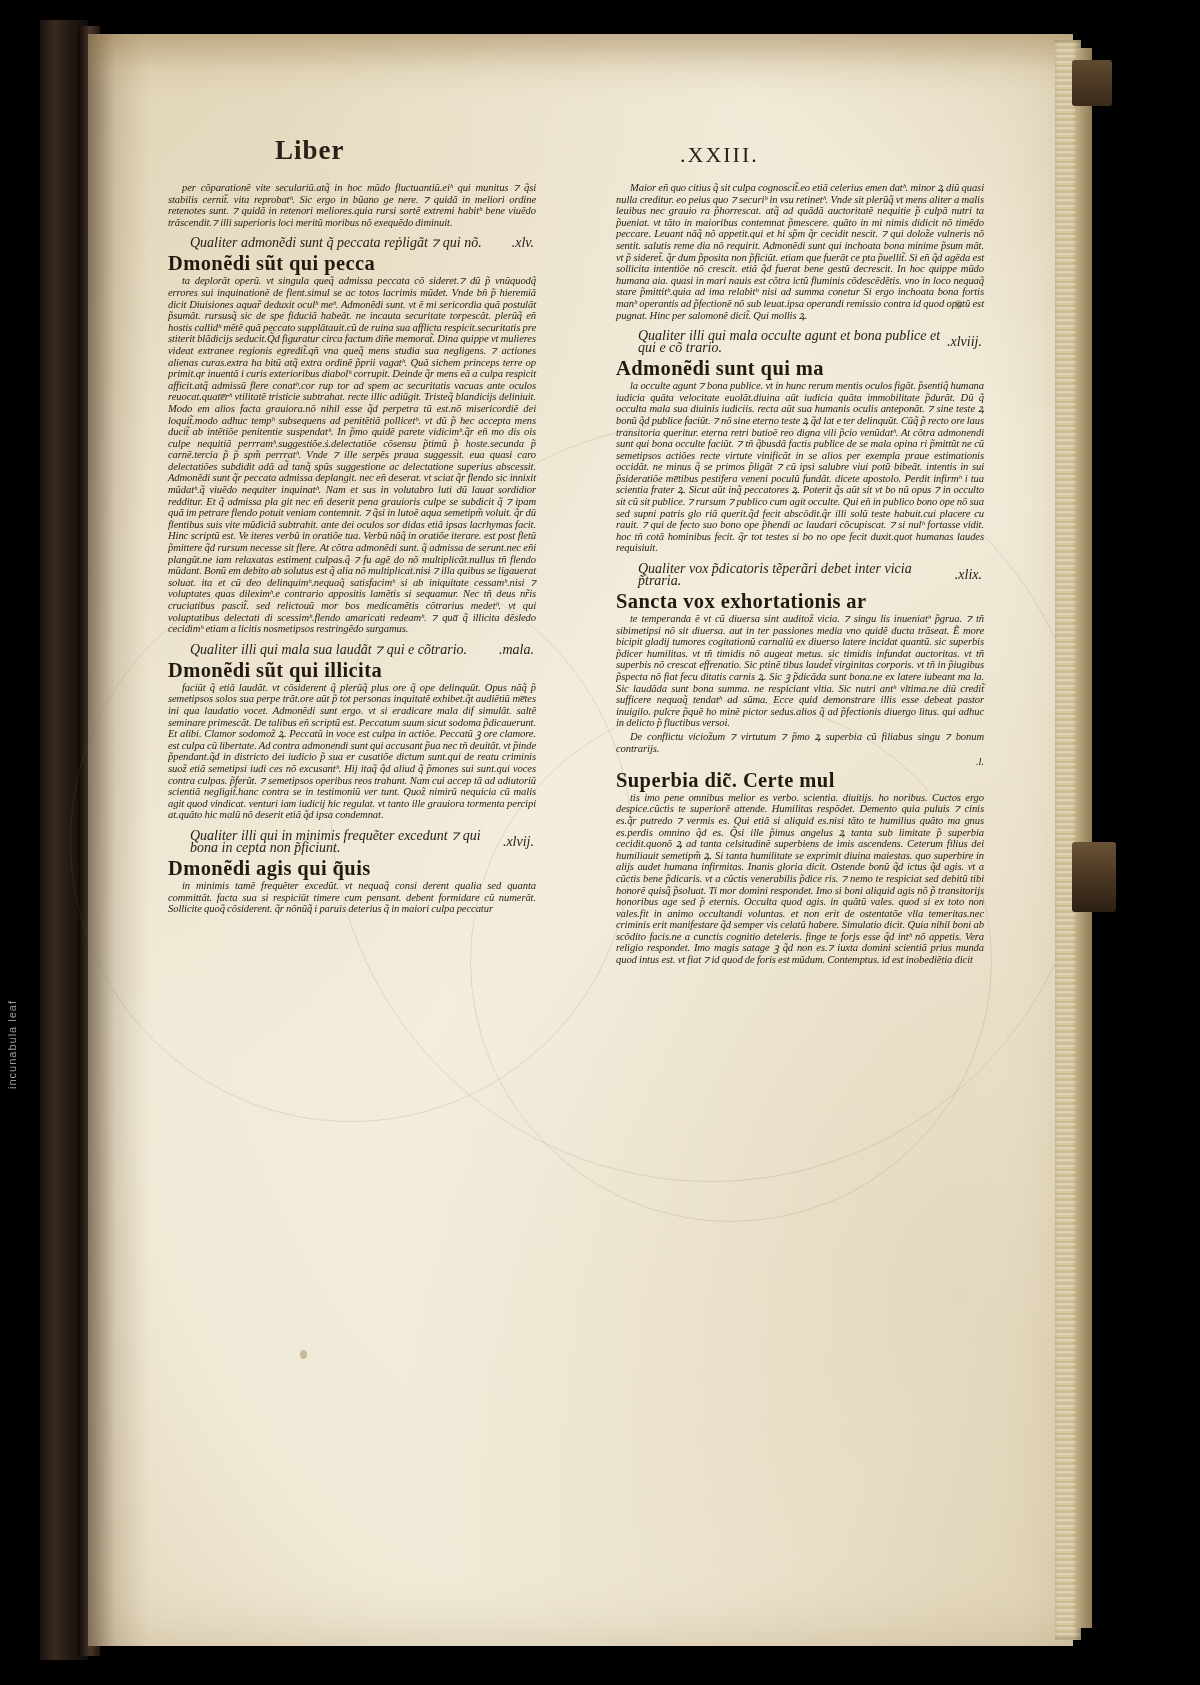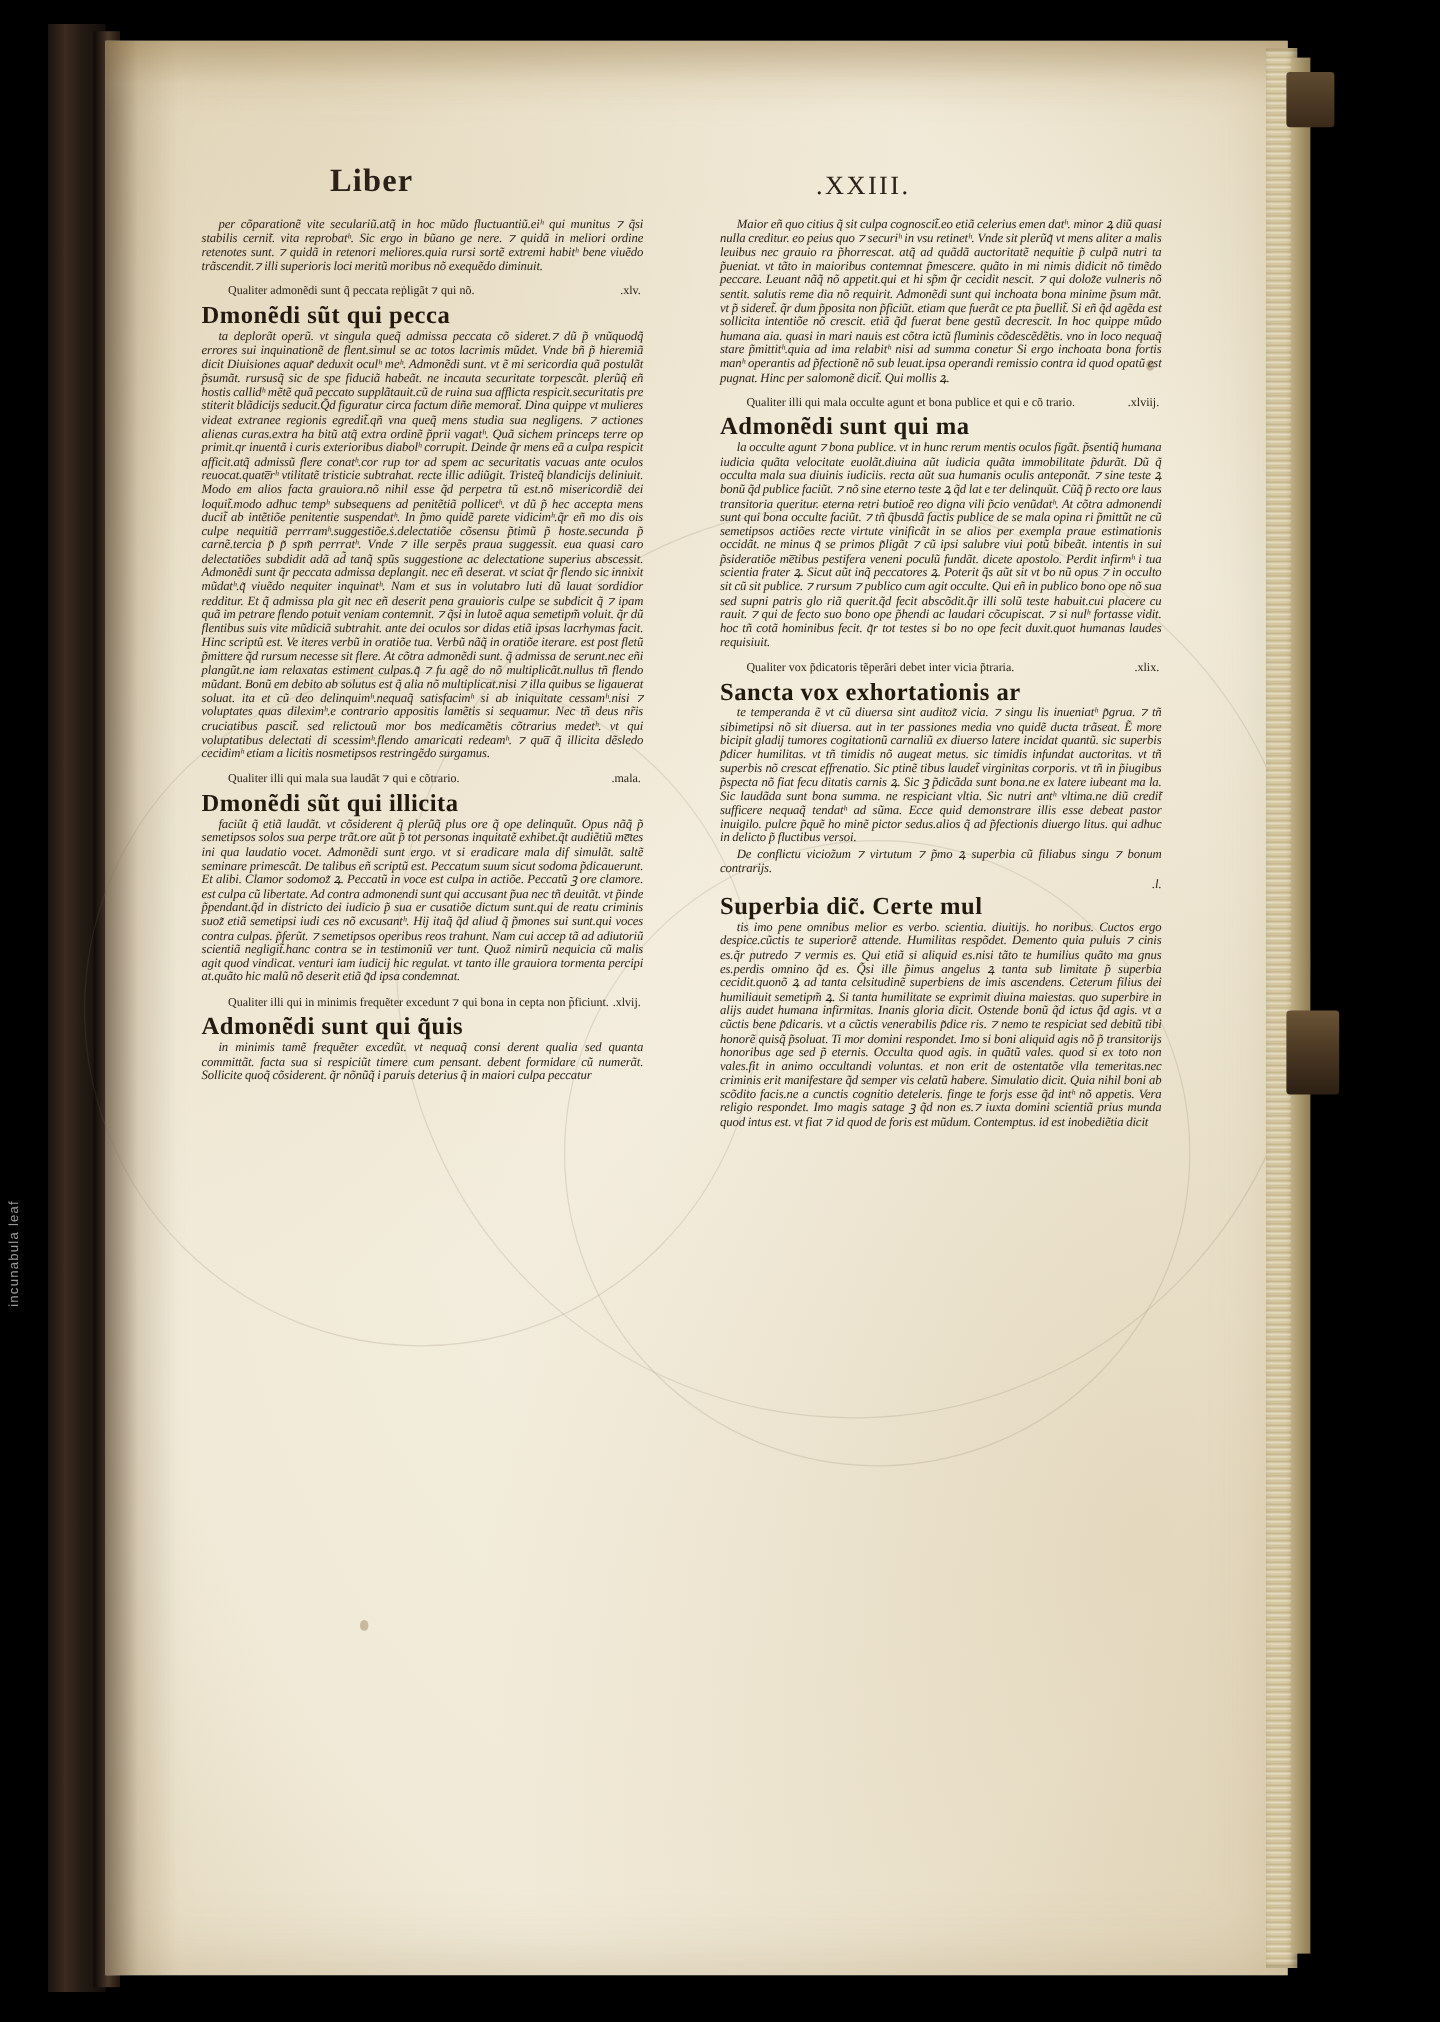--- a/index.html
+++ b/index.html
@@ -68,36 +68,36 @@
   }
 
   
   .folio{position:absolute;color:#2b2118;}
   .folio-left{left:275px;top:135px;font-size:27px;font-weight:bold;letter-spacing:1px;font-family:"Liberation Serif",serif;}
   .folio-right{left:680px;top:142px;font-size:22px;font-weight:normal;letter-spacing:2px;}
 
   .cols{position:absolute;left:168px;top:182px;width:800px;height:1110px;}
   .col{position:absolute;top:0;width:368px;}
   .col-left{left:0;}
-  .col-right{left:432px;}
+  .col-right{left:448px;}
 
   .para{
     color:#2a2018;font-size:10.6px;line-height:11.6px;
     text-align:justify;text-justify:inter-word;
     font-family:"Liberation Serif",serif;
     letter-spacing:-.1px;margin:0 0 0 0;
     word-spacing:-.3px;
     font-style:italic;
   }
   .para + .para{margin-top:2px;}
 
   .rubric-line{
-    color:#2a2018;font-size:10px;line-height:12px;
+    color:#2a2018;font-size:14px;line-height:12px;
     display:flex;justify-content:space-between;align-items:center;
-    margin:9px 0 3px 0;font-family:"Liberation Serif",serif;
+    margin:9px 0 3px 0;font-family:"Liberation Serif",serif;font-style:italic;
   }
   .rubric-line .txt{padding-left:22px;}
   .rubric-line .num{padding-right:2px;}
 
   .heading{
     color:#23190f;font-size:20.5px;line-height:22px;font-weight:bold;
     letter-spacing:.4px;margin:1px 0 1px 0;
     font-family:"Liberation Serif",serif;
   }
 
@@ -151,21 +151,21 @@
         <div class="rubric-line">
           <span class="txt">Qualiter illi qui mala sua laudãt ⁊ qui e cõtrario.</span>
           <span class="num">.mala.</span>
         </div>
         <div class="heading">Dmonẽdi sũt qui illicita</div>
         <div class="para indent">faciũt q̃ etiã laudãt. vt cõsiderent q̃ plerũq̃ plus ore q̃ ope delinquũt. Opus nãq̃ p̃ semetipsos solos sua perpe trãt.ore aũt p̃ tot personas inquitatẽ exhibet.q̃t audiẽtiũ me̅tes ini qua laudatio vocet. Admonẽdi sunt ergo. vt si eradicare mala dif simulãt. saltẽ seminare primescãt. De talibus eñ scriptũ est. Peccatum suum sicut sodoma p̃dicauerunt. Et alibi. Clamor sodomoz̃ ꝝ. Peccatũ in voce est culpa in actiõe. Peccatũ ꝫ ore clamore. est culpa cũ libertate. Ad contra admonendi sunt qui accusant p̃ua nec tñ deuitãt. vt p̃inde p̃pendant.q̃d in districto dei iudicio p̃ sua er cusatiõe dictum sunt.qui de reatu criminis suoz̃ etiã semetipsi iudi ces nõ excusantʰ. Hij itaq̃ q̃d aliud q̃ p̃mones sui sunt.qui voces contra culpas. p̃ferũt. ⁊ semetipsos operibus reos trahunt. Nam cui accep tã ad adiutoriũ scientiã negligit̃.hanc contra se in testimoniũ ver tunt. Quoz̃ nimirũ nequicia cũ malis agit quod vindicat. venturi iam iudicij hic regulat. vt tanto ille grauiora tormenta percipi at.quãto hic malũ nõ deserit etiã q̃d ipsa condemnat.</div>
         <div class="rubric-line">
           <span class="txt">Qualiter illi qui in minimis frequẽter excedunt ⁊ qui bona in cepta non p̃ficiunt.</span>
           <span class="num">.xlvij.</span>
         </div>
-        <div class="heading">Admonẽdi sunt qui q̃uis</div>
+        <div class="heading">Dmonẽdi agis qui q̃uis</div>
         <div class="para indent">in minimis tamẽ frequẽter excedũt. vt nequaq̃ consi derent qualia sed quanta committãt. facta sua si respiciũt timere cum pensant. debent formidare cũ numerãt. Sollicite quoq̃ cõsiderent. q̃r nõnũq̃ i paruis deterius q̃ in maiori culpa peccatur</div>
       </div>
     <div class="col col-right" id="col-right">
         <div class="para indent">Maior eñ quo citius q̃ sit culpa cognoscit̃.eo etiã celerius emen datʰ. minor ꝝ diũ quasi nulla creditur. eo peius quo ⁊ securiʰ in vsu retinetʰ. Vnde sit plerũq̃ vt mens aliter a malis leuibus nec grauio ra p̃horrescat. atq̃ ad quãdã auctoritatẽ nequitie p̃ culpã nutri ta p̃ueniat. vt tãto in maioribus contemnat p̃mescere. quãto in mi nimis didicit nõ timẽdo peccare. Leuant nãq̃ nõ appetit.qui et hi sp̃m q̃r cecidit nescit. ⁊ qui doloz̃e vulneris nõ sentit. salutis reme dia nõ requirit. Admonẽdi sunt qui inchoata bona minime p̃sum mãt. vt p̃ sideret̃. q̃r dum p̃posita non p̃ficiũt. etiam que fuerãt ce pta p̃uellit̃. Si eñ q̃d agẽda est sollicita intentiõe nõ crescit. etiã q̃d fuerat bene gestũ decrescit. In hoc quippe mũdo humana aia. quasi in mari nauis est cõtra ictũ fluminis cõdescẽdẽtis. vno in loco nequaq̃ stare p̃mittitʰ.quia ad ima relabitʰ nisi ad summa conetur Si ergo inchoata bona fortis manʰ operantis ad p̃fectionẽ nõ sub leuat.ipsa operandi remissio contra id quod opatũ est pugnat. Hinc per salomonẽ dicit̃. Qui mollis ꝝ.</div>
         <div class="rubric-line">
           <span class="txt">Qualiter illi qui mala occulte agunt et bona publice et qui e cõ trario.</span>
           <span class="num">.xlviij.</span>
         </div>
         <div class="heading">Admonẽdi sunt qui ma</div>
         <div class="para indent">la occulte agunt ⁊ bona publice. vt in hunc rerum mentis oculos figãt. p̃sentiq̃ humana iudicia quãta velocitate euolãt.diuina aũt iudicia quãta immobilitate p̃durãt. Dũ q̃ occulta mala sua diuinis iudiciis. recta aũt sua humanis oculis anteponãt. ⁊ sine teste ꝝ bonũ q̃d publice faciũt. ⁊ nõ sine eterno teste ꝝ q̃d lat e ter delinquũt. Cũq̃ p̃ recto ore laus transitoria queritur. eterna retri butioẽ reo digna vili p̃cio venũdatʰ. At cõtra admonendi sunt qui bona occulte faciũt. ⁊ tñ q̃busdã factis publice de se mala opina ri p̃mittũt ne cũ semetipsos actiões recte virtute vinificãt in se alios per exempla praue estimationis occidãt. ne minus q̃ se primos p̃ligãt ⁊ cũ ipsi salubre viui potũ bibeãt. intentis in sui p̃sideratiõe me̅tibus pestifera veneni poculũ fundãt. dicete apostolo. Perdit infirmʰ i tua scientia frater ꝝ. Sicut aũt inq̃ peccatores ꝝ. Poterit q̃s aũt sit vt bo nũ opus ⁊ in occulto sit cũ sit publice. ⁊ rursum ⁊ publico cum agit occulte. Qui eñ in publico bono ope nõ sua sed supni patris glo riã querit.q̃d fecit abscõdit.q̃r illi solũ teste habuit.cui placere cu rauit. ⁊ qui de fecto suo bono ope p̃hendi ac laudari cõcupiscat. ⁊ si nulʰ fortasse vidit. hoc tñ cotã hominibus fecit. q̃r tot testes si bo no ope fecit duxit.quot humanas laudes requisiuit.</div>

